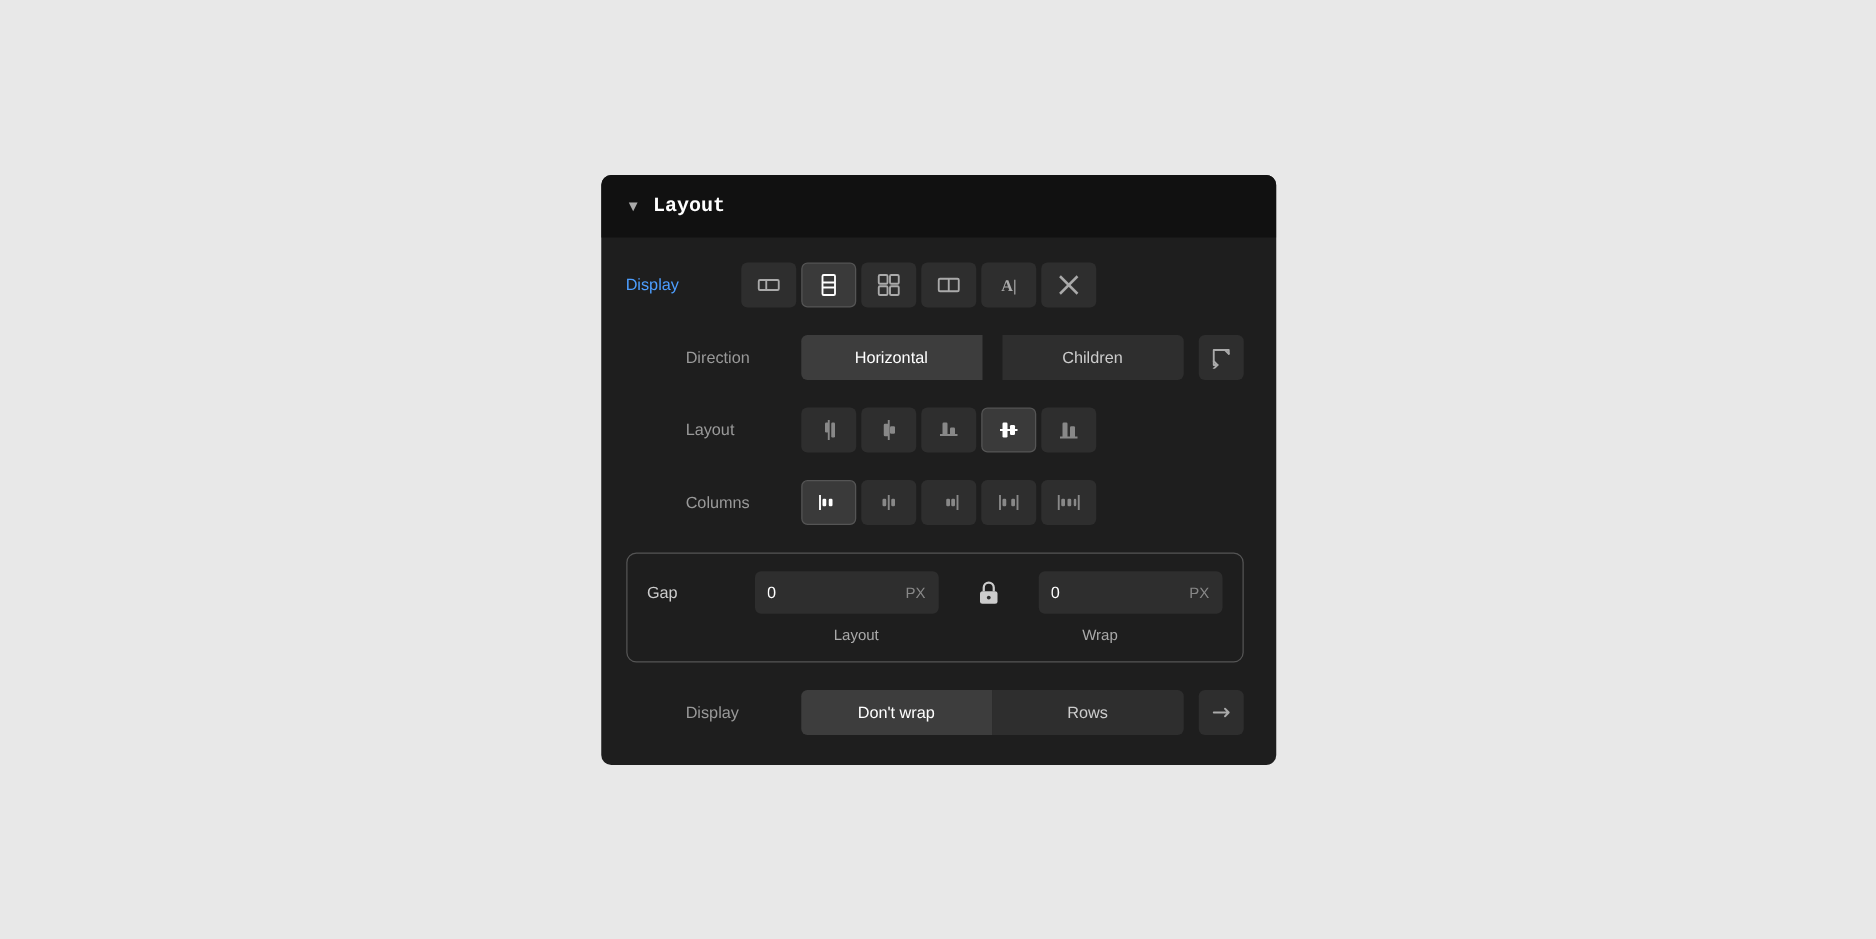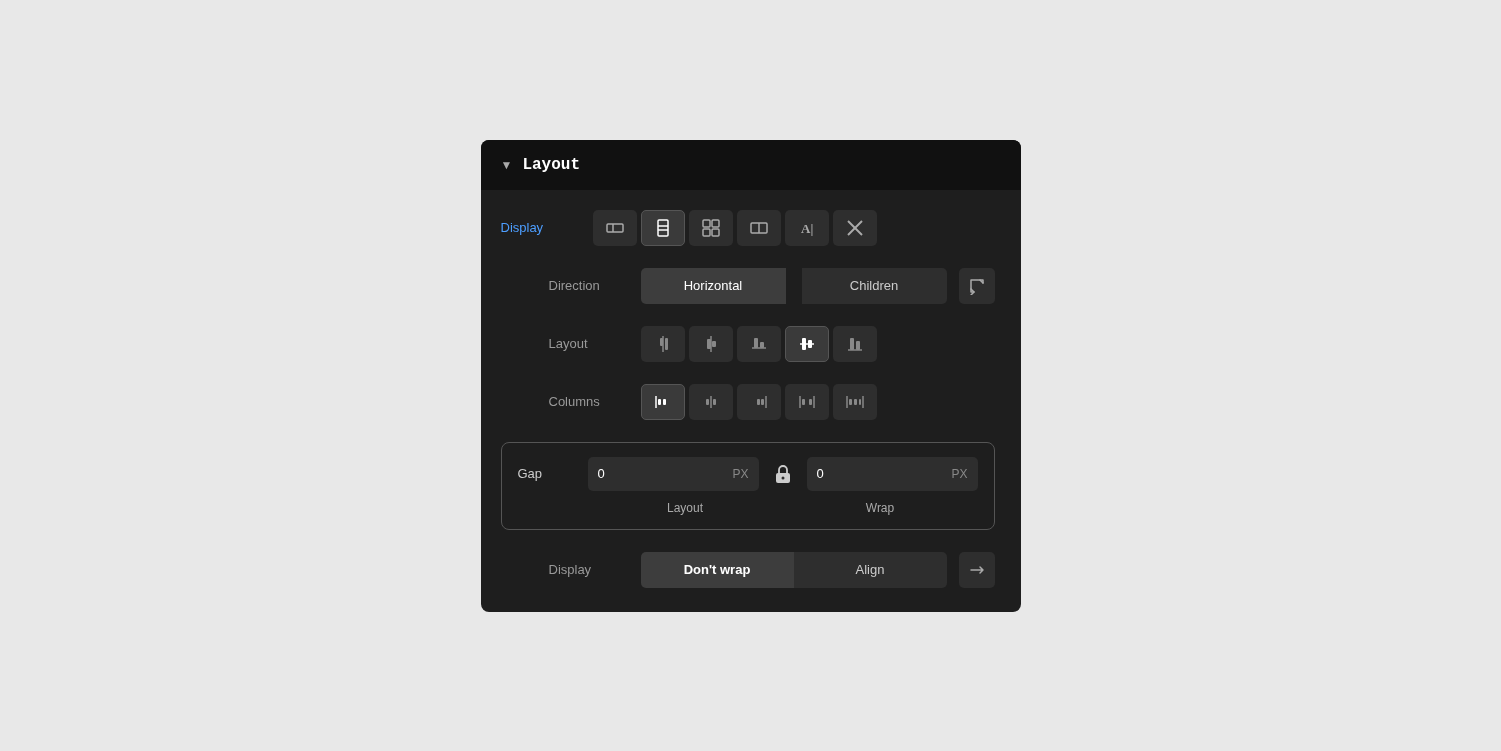--- a/index.html
+++ b/index.html
@@ -140,21 +140,21 @@
       border-radius: 8px;
       padding: 14px 16px;
       display: flex;
       flex-direction: column;
       gap: 10px;
     }
 
     .gap-top {
       display: flex;
       align-items: center;
-      gap: 10px;
+      gap: 26px;
     }
 
     .gap-label {
       color: #cccccc;
       font-size: 13px;
       width: 60px;
     }
 
     .gap-input-group {
       display: flex;
@@ -227,21 +227,20 @@
       cursor: pointer;
       font-size: 13px;
       flex: 1;
       display: flex;
       align-items: center;
       justify-content: center;
     }
 
     .wrap-btn:first-child {
       border-radius: 5px 0 0 5px;
-      font-weight: bold;
     }
 
     .wrap-btn:last-child {
       border-radius: 0 5px 5px 0;
     }
 
     .wrap-btn.active {
       background: #3d3d3d;
       color: #ffffff;
     }
@@ -459,21 +458,21 @@
       <div class="gap-col-labels">
         <span class="gap-col-label" style="margin-left: 70px;">Layout</span>
         <span class="gap-col-label">Wrap</span>
       </div>
     </div>
 
     <div class="children-row">
       <span class="row-label">Display</span>
       <div class="wrap-group">
         <button class="wrap-btn active">Don't wrap</button>
-        <button class="wrap-btn">Align</button>
+        <button class="wrap-btn">Rows</button>
       </div>
       <button class="swap-btn">
         <svg width="18" height="18" viewBox="0 0 18 18" fill="none">
           <path d="M3 9h12M12 6l3 3-3 3" stroke="#aaa" stroke-width="1.5" stroke-linecap="round" stroke-linejoin="round"></path>
         </svg>
       </button>
     </div>
 
   </div>
 </div>

